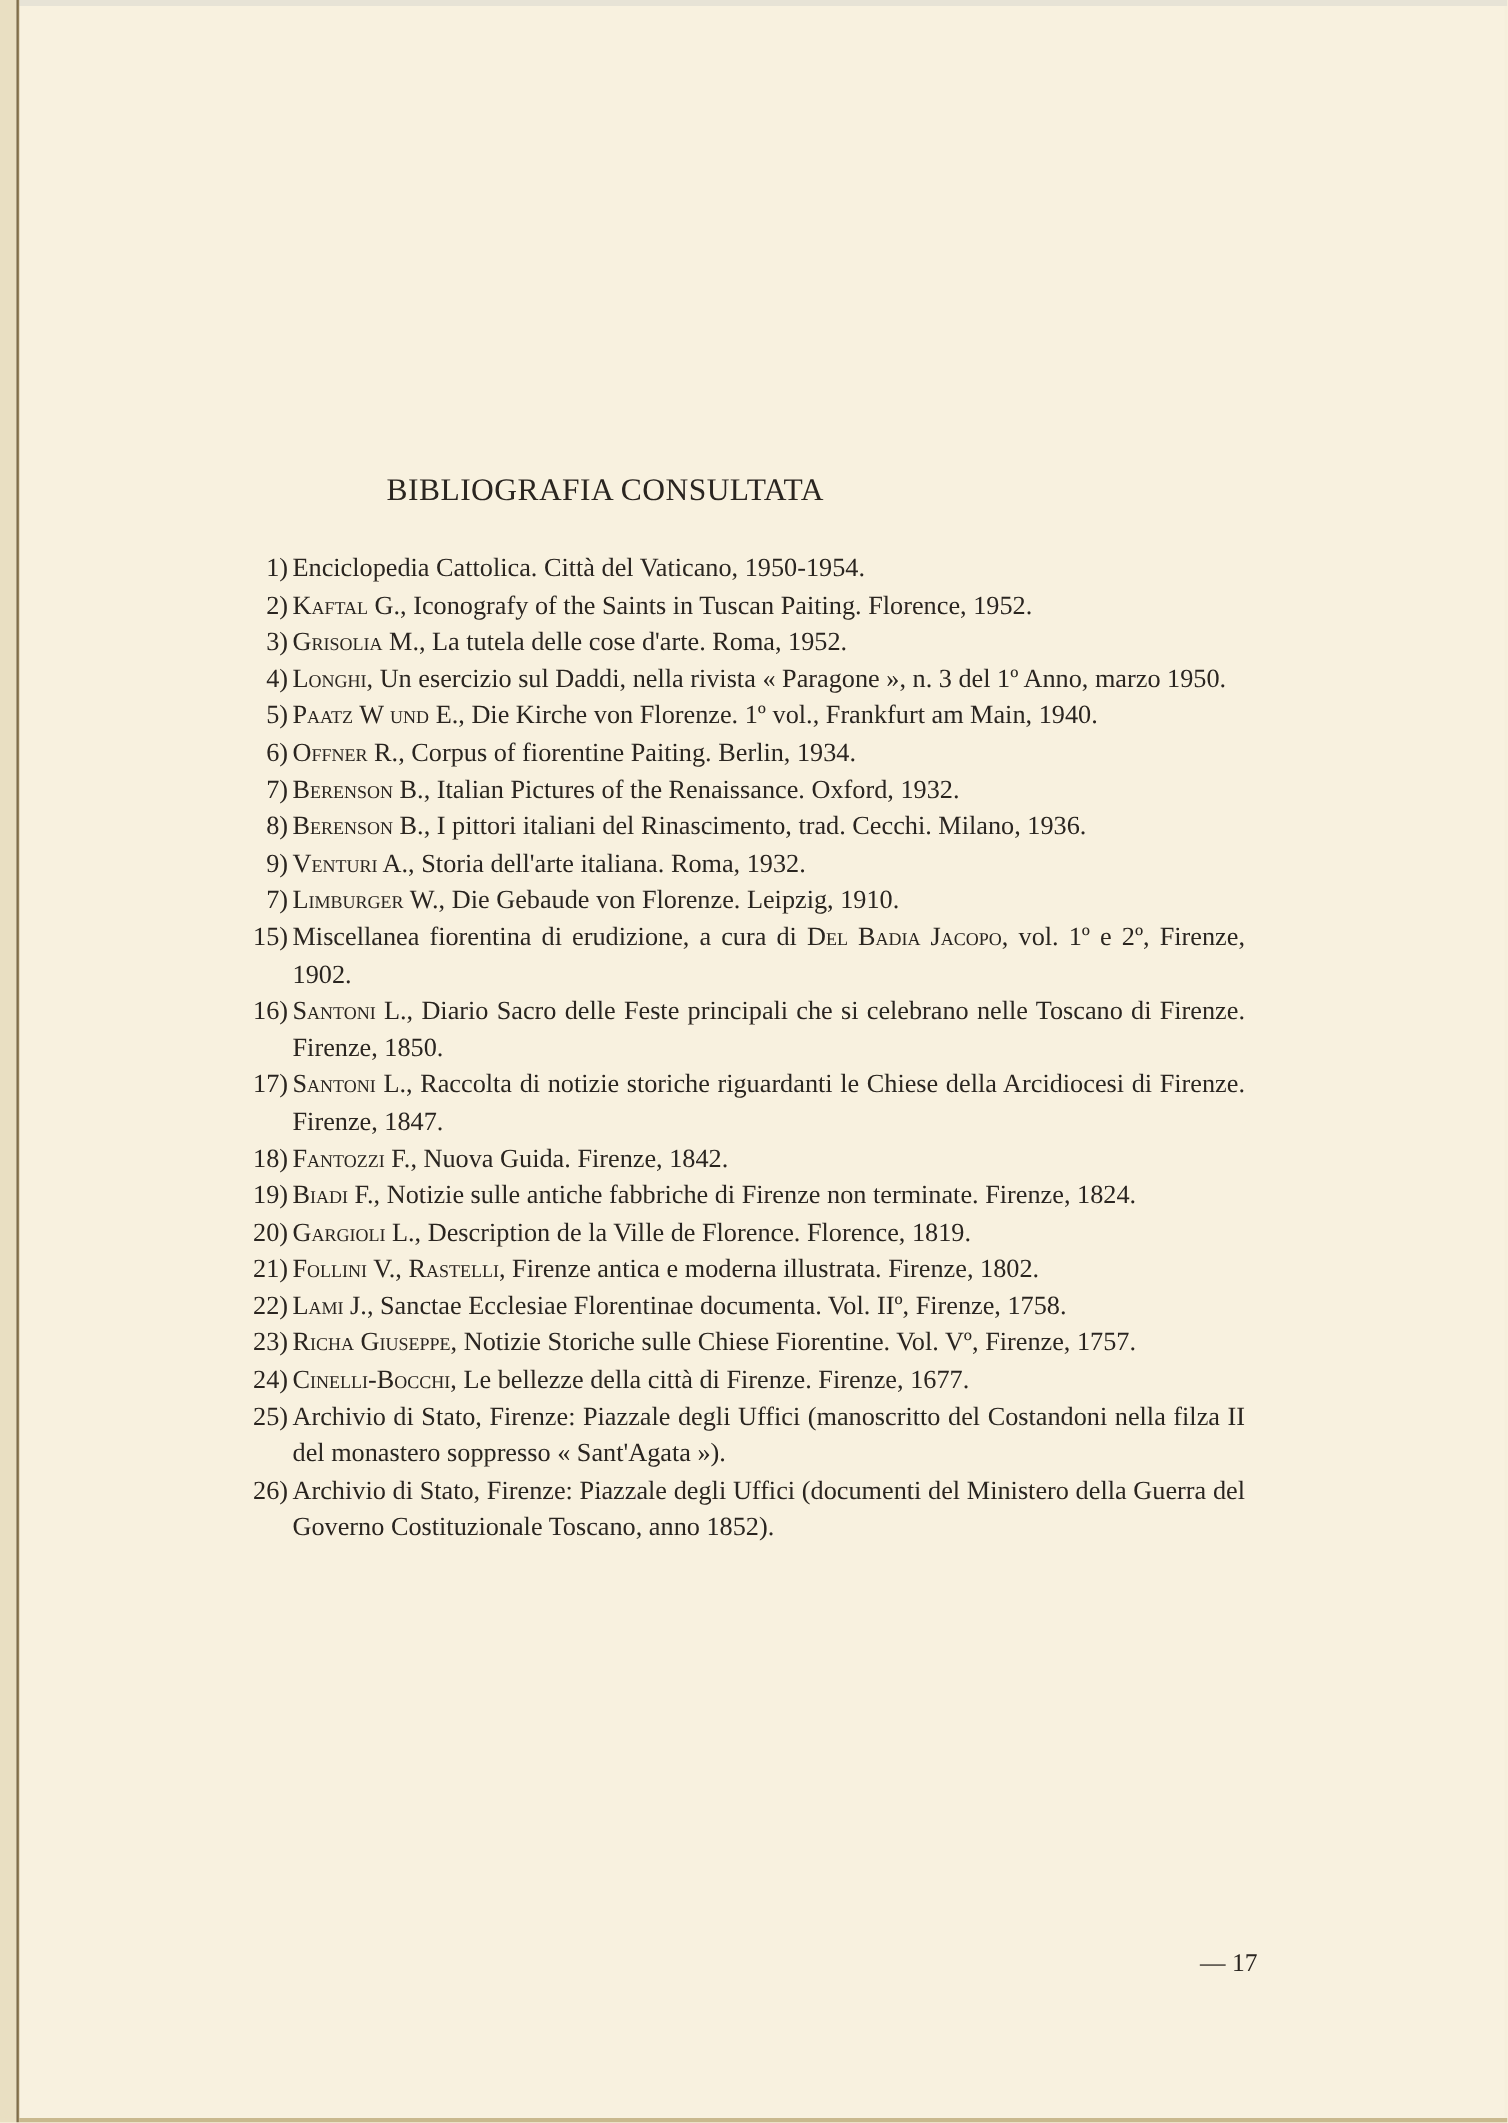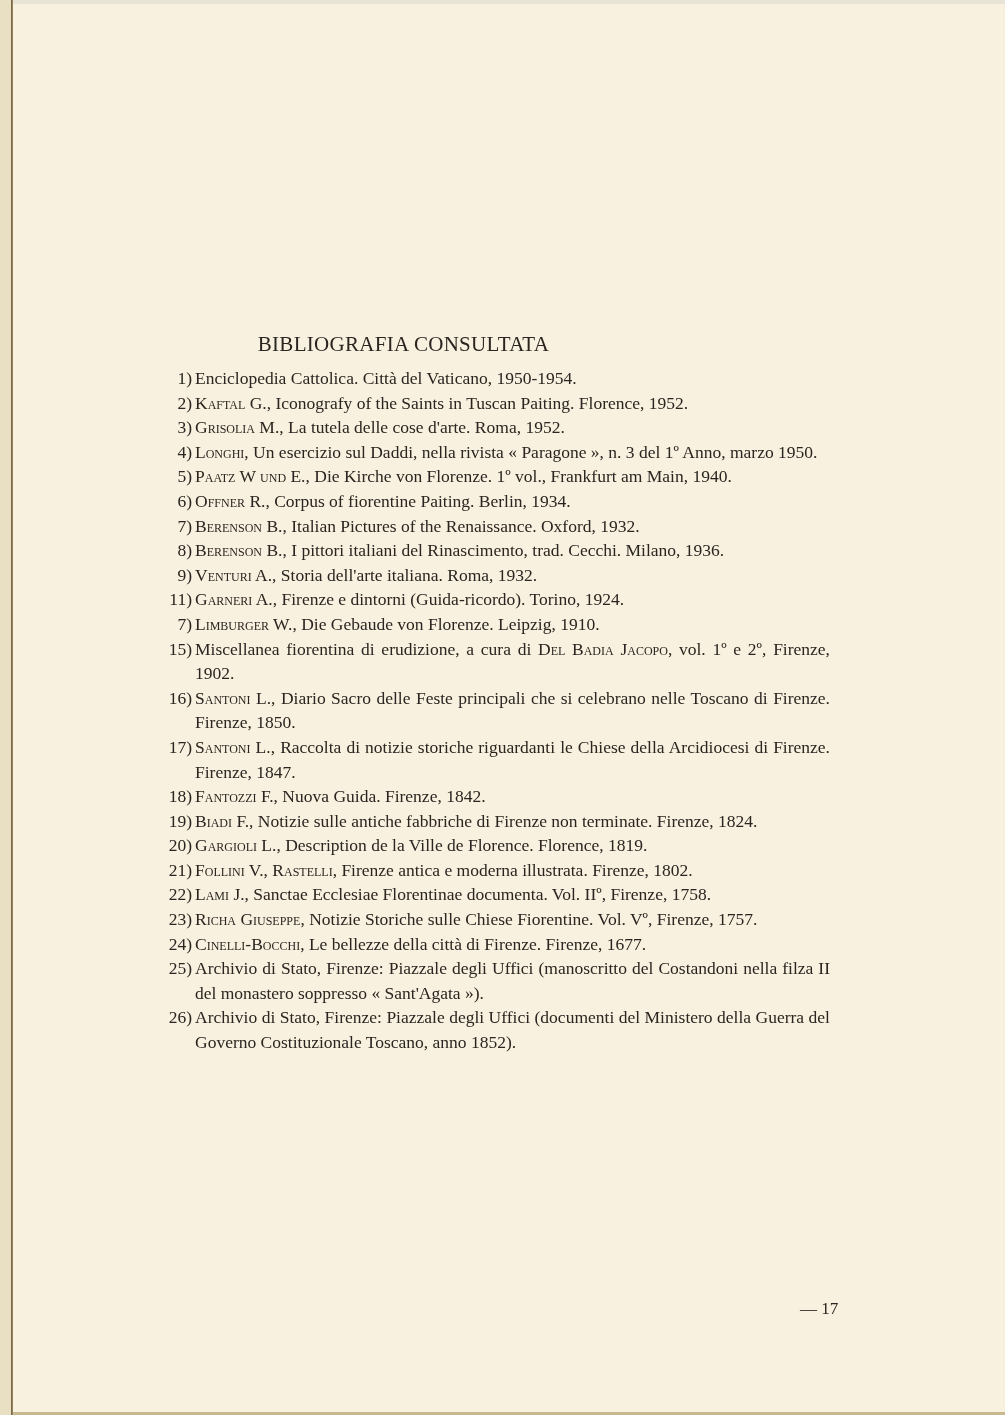--- a/index.html
+++ b/index.html
@@ -21,21 +21,21 @@
     position: absolute; left: 13px; top: 4px; right: 2px; bottom: 3px;
     background: #f8f1df;
   }
   .bottom-edge {
     position: absolute; left: 13px; right: 0; bottom: 0; height: 3px; background: #c9b98e;
   }
   .top-edge {
     position: absolute; left: 13px; right: 0; top: 0; height: 4px; background: #e7e3d6;
   }
   .title {
-    position: absolute; left: 0; width: 807px; top: 332px;
+    position: absolute; left: 0; width: 807px; top: 314px;
     text-align: center; font-size: 21px; letter-spacing: 0.3px;
   }
   .biblio {
     position: absolute; left: 150px; top: 366px; width: 680px;
     list-style: none; margin: 0; padding: 0;
     font-size: 17.5px; line-height: 24.6px;
   }
   .entry {
     position: relative; padding-left: 45px; text-align: justify;
   }
@@ -63,21 +63,20 @@
 <ol class="biblio" id="biblio">
     <li class="entry"><span class="num">1)</span><span class="it">Enciclopedia Cattolica</span><span>. Città del Vaticano, 1950-1954.</span></li>
     <li class="entry"><span class="num">2)</span><span class="sc">Kaftal</span><span> G., </span><span class="it">Iconografy of the Saints in Tuscan Paiting</span><span>. Florence, 1952.</span></li>
     <li class="entry"><span class="num">3)</span><span class="sc">Grisolia</span><span> M., </span><span class="it">La tutela delle cose d'arte</span><span>. Roma, 1952.</span></li>
     <li class="entry"><span class="num">4)</span><span class="sc">Longhi</span><span>, </span><span class="it">Un esercizio sul Daddi</span><span>, nella rivista « Paragone », n. 3 del 1º Anno, marzo 1950.</span></li>
     <li class="entry"><span class="num">5)</span><span class="sc">Paatz</span><span> W </span><span class="sc">und</span><span> E., </span><span class="it">Die Kirche von Florenze</span><span>. 1º vol., Frankfurt am Main, 1940.</span></li>
     <li class="entry"><span class="num">6)</span><span class="sc">Offner</span><span> R., </span><span class="it">Corpus of fiorentine Paiting</span><span>. Berlin, 1934.</span></li>
     <li class="entry"><span class="num">7)</span><span class="sc">Berenson</span><span> B., </span><span class="it">Italian Pictures of the Renaissance</span><span>. Oxford, 1932.</span></li>
     <li class="entry"><span class="num">8)</span><span class="sc">Berenson</span><span> B., </span><span class="it">I pittori italiani del Rinascimento</span><span>, trad. Cecchi. Milano, 1936.</span></li>
     <li class="entry"><span class="num">9)</span><span class="sc">Venturi</span><span> A., </span><span class="it">Storia dell'arte italiana</span><span>. Roma, 1932.</span></li>
-    <li class="entry"><span class="num">11)</span><span class="sc">Garneri</span><span> A., </span><span class="it">Firenze e dintorni</span><span> (Guida-ricordo). Torino, 1924.</span></li>
     <li class="entry"><span class="num">7)</span><span class="sc">Limburger</span><span> W., </span><span class="it">Die Gebaude von Florenze</span><span>. Leipzig, 1910.</span></li>
     <li class="entry"><span class="num">15)</span><span class="it">Miscellanea fiorentina di erudizione</span><span>, a cura di </span><span class="sc">Del Badia Jacopo</span><span>, vol. 1º e 2º, Firenze, 1902.</span></li>
     <li class="entry"><span class="num">16)</span><span class="sc">Santoni</span><span> L., </span><span class="it">Diario Sacro delle Feste principali che si celebrano nelle Toscano di Firenze</span><span>. Firenze, 1850.</span></li>
     <li class="entry"><span class="num">17)</span><span class="sc">Santoni</span><span> L., </span><span class="it">Raccolta di notizie storiche riguardanti le Chiese della Arcidio­cesi di Firenze</span><span>. Firenze, 1847.</span></li>
     <li class="entry"><span class="num">18)</span><span class="sc">Fantozzi</span><span> F., </span><span class="it">Nuova Guida</span><span>. Firenze, 1842.</span></li>
     <li class="entry"><span class="num">19)</span><span class="sc">Biadi</span><span> F., </span><span class="it">Notizie sulle antiche fabbriche di Firenze non terminate</span><span>. Firenze, 1824.</span></li>
     <li class="entry"><span class="num">20)</span><span class="sc">Gargioli</span><span> L., </span><span class="it">Description de la Ville de Florence</span><span>. Florence, 1819.</span></li>
     <li class="entry"><span class="num">21)</span><span class="sc">Follini</span><span> V., </span><span class="sc">Rastelli</span><span>, </span><span class="it">Firenze antica e moderna illustrata</span><span>. Firenze, 1802.</span></li>
     <li class="entry"><span class="num">22)</span><span class="sc">Lami</span><span> J., </span><span class="it">Sanctae Ecclesiae Florentinae documenta</span><span>. Vol. IIº, Firenze, 1758.</span></li>
     <li class="entry"><span class="num">23)</span><span class="sc">Richa Giuseppe</span><span>, </span><span class="it">Notizie Storiche sulle Chiese Fiorentine</span><span>. Vol. Vº, Firenze, 1757.</span></li>

